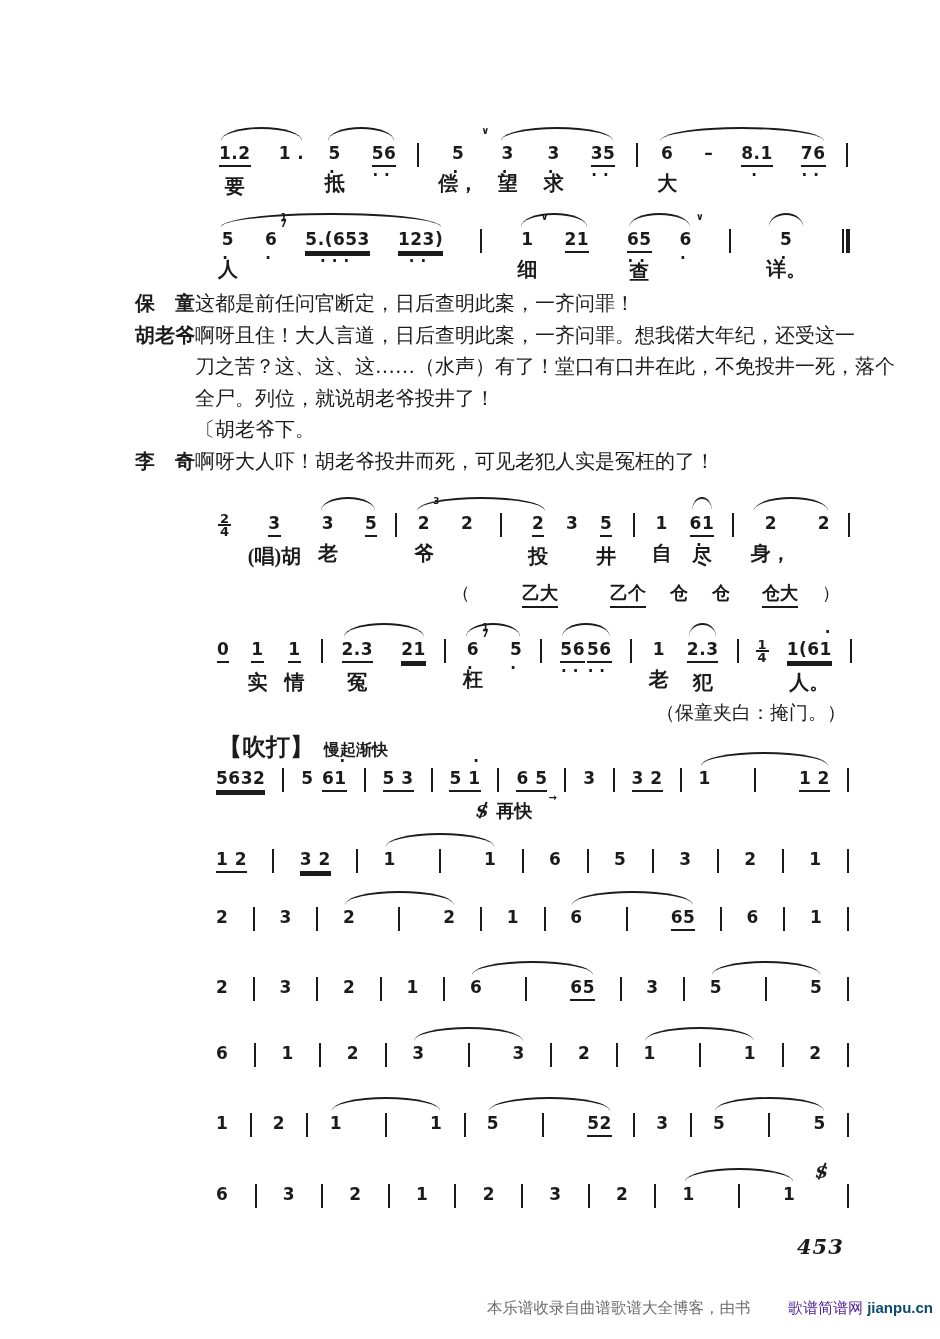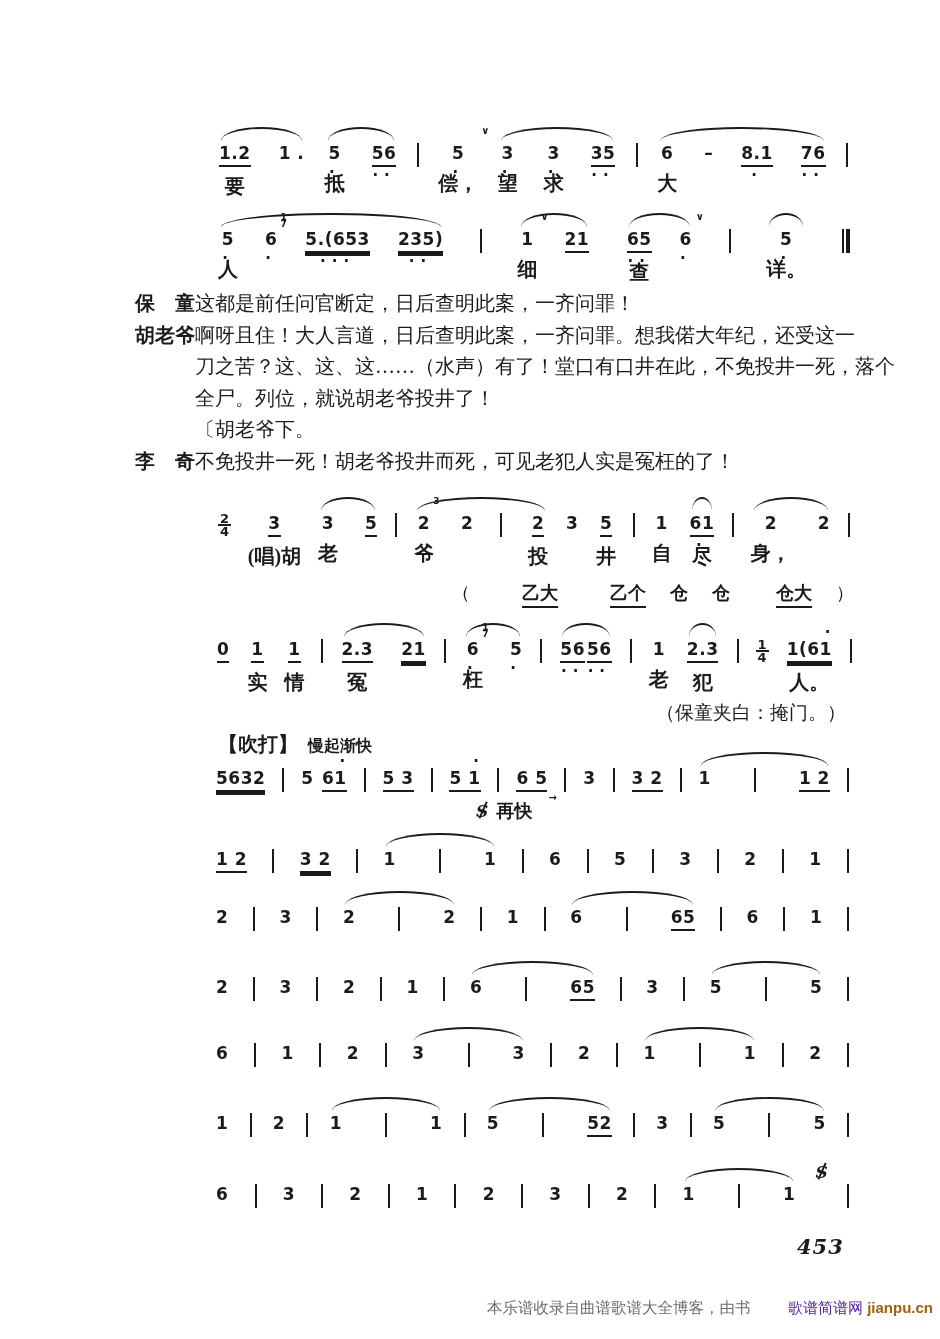--- a/index.html
+++ b/index.html
@@ -47,36 +47,36 @@
   #dialogue{position:absolute;top:288px;left:135px;width:760px;}
   .drow{display:flex;line-height:31.5px;font-size:20px;}
   .spk{width:58px;flex-shrink:0;margin-right:2px;font-family:"Liberation Sans",sans-serif;
        font-weight:700;white-space:pre;}
   .dtxt{white-space:nowrap;}
 
   
   #percvocab{position:absolute;top:581px;left:452px;display:flex;align-items:baseline;gap:24px;
              font-weight:700;font-size:18px;}
   #percvocab .pv-u{border-bottom:2px solid var(--ink);padding-bottom:1px;margin-left:28px;}
-  #percvocab .pv-last{margin-left:22px;text-align:center;}
+  #percvocab .pv-last{margin-left:8px;text-align:center;}
   #percvocab .paren{font-weight:400;}
   #stage2{position:absolute;top:700px;left:656px;font-size:19px;text-align:right;}
   #chuida{position:absolute;top:731px;left:218px;display:flex;align-items:baseline;gap:10px;}
-  #chuida .tag{font-weight:700;font-size:20px;}
+  #chuida .tag{font-weight:700;font-size:24px;}
   #chuida .tempo{font-weight:700;font-size:16px;}
   #mark1{position:absolute;top:799px;left:476px;display:flex;align-items:baseline;gap:8px;}
   #mark1 .lbl{font-weight:700;font-size:18px;}
   #pagenum{position:absolute;top:1234px;left:797px;font-family:"DejaVu Serif",serif;
            font-style:italic;font-weight:700;font-size:21px;letter-spacing:1px;}
   #footer-left{position:absolute;top:1298px;left:487px;font-size:15.5px;color:#6d6d6d;
                font-family:"Liberation Sans",sans-serif;white-space:nowrap;}
   #footer-right{position:absolute;top:1299px;left:788px;font-size:15px;white-space:nowrap;
                 font-family:"Liberation Sans",sans-serif;}
   #footer-right .site{color:#4c1d95;}
-  #footer-right .lnk{color:#a16207;font-weight:700;}
+  #footer-right .lnk{color:#0c4a6e;font-weight:700;}
 
   #aria1{top:122px;left:218px;width:630px;}
   #aria2{top:208px;left:218px;width:632px;}
   #vocal1{top:492px;left:218px;width:632px;}
   #vocal2{top:618px;left:216px;width:636px;}
   #pl1{top:747px;left:215px;width:634px;}
   #pl2{top:828px;left:215px;width:634px;}
   #pl3{top:886px;left:215px;width:634px;}
   #pl4{top:956px;left:215px;width:634px;}
   #pl5{top:1022px;left:215px;width:634px;}
@@ -155,21 +155,21 @@
           <div class="nrow"><span class="part"><span class="pt">5</span><span class="ldots">·</span></span></div>
           <div class="lyr">人</div>
         </div>
         <div class="cell">
           <div class="nrow"><span class="part"><span class="pt">6</span><span class="ldots">·</span><span class="grace"><i>1</i><i>7</i></span></span></div>
         </div>
         <div class="cell">
           <div class="nrow"><span class="part u2"><span class="pt">5.(653</span><span class="ldots">···</span></span></div>
         </div>
         <div class="cell">
-          <div class="nrow"><span class="part u2"><span class="pt">235)</span><span class="ldots">··</span></span></div>
+          <div class="nrow"><span class="part u2"><span class="pt">123)</span><span class="ldots">··</span></span></div>
         </div>
       </div>
       <div class="bar"></div>
       <div class="agrp">
         <div class="arc"></div>
         <div class="cell">
           <span class="breath">∨</span>
           <div class="nrow"><span class="part"><span class="pt">1</span></span></div>
           <div class="lyr">细</div>
         </div>
@@ -215,21 +215,21 @@
       <div class="drow">
         <div class="spk"></div>
         <div class="dtxt">全尸。列位，就说胡老爷投井了！</div>
       </div>
       <div class="drow">
         <div class="spk"></div>
         <div class="dtxt stage">〔胡老爷下。</div>
       </div>
       <div class="drow">
         <div class="spk">李　奇</div>
-        <div class="dtxt">不免投井一死！胡老爷投井而死，可见老犯人实是冤枉的了！</div>
+        <div class="dtxt">啊呀大人吓！胡老爷投井而死，可见老犯人实是冤枉的了！</div>
       </div>
     </div>
 
   <div id="vocal1" class="mline aria">
       <div class="ts">
         <span class="num">2</span>
         <span class="den">4</span>
       </div>
       <div class="cell">
         <div class="nrow"><span class="part u1"><span class="pt">3</span></span></div>

